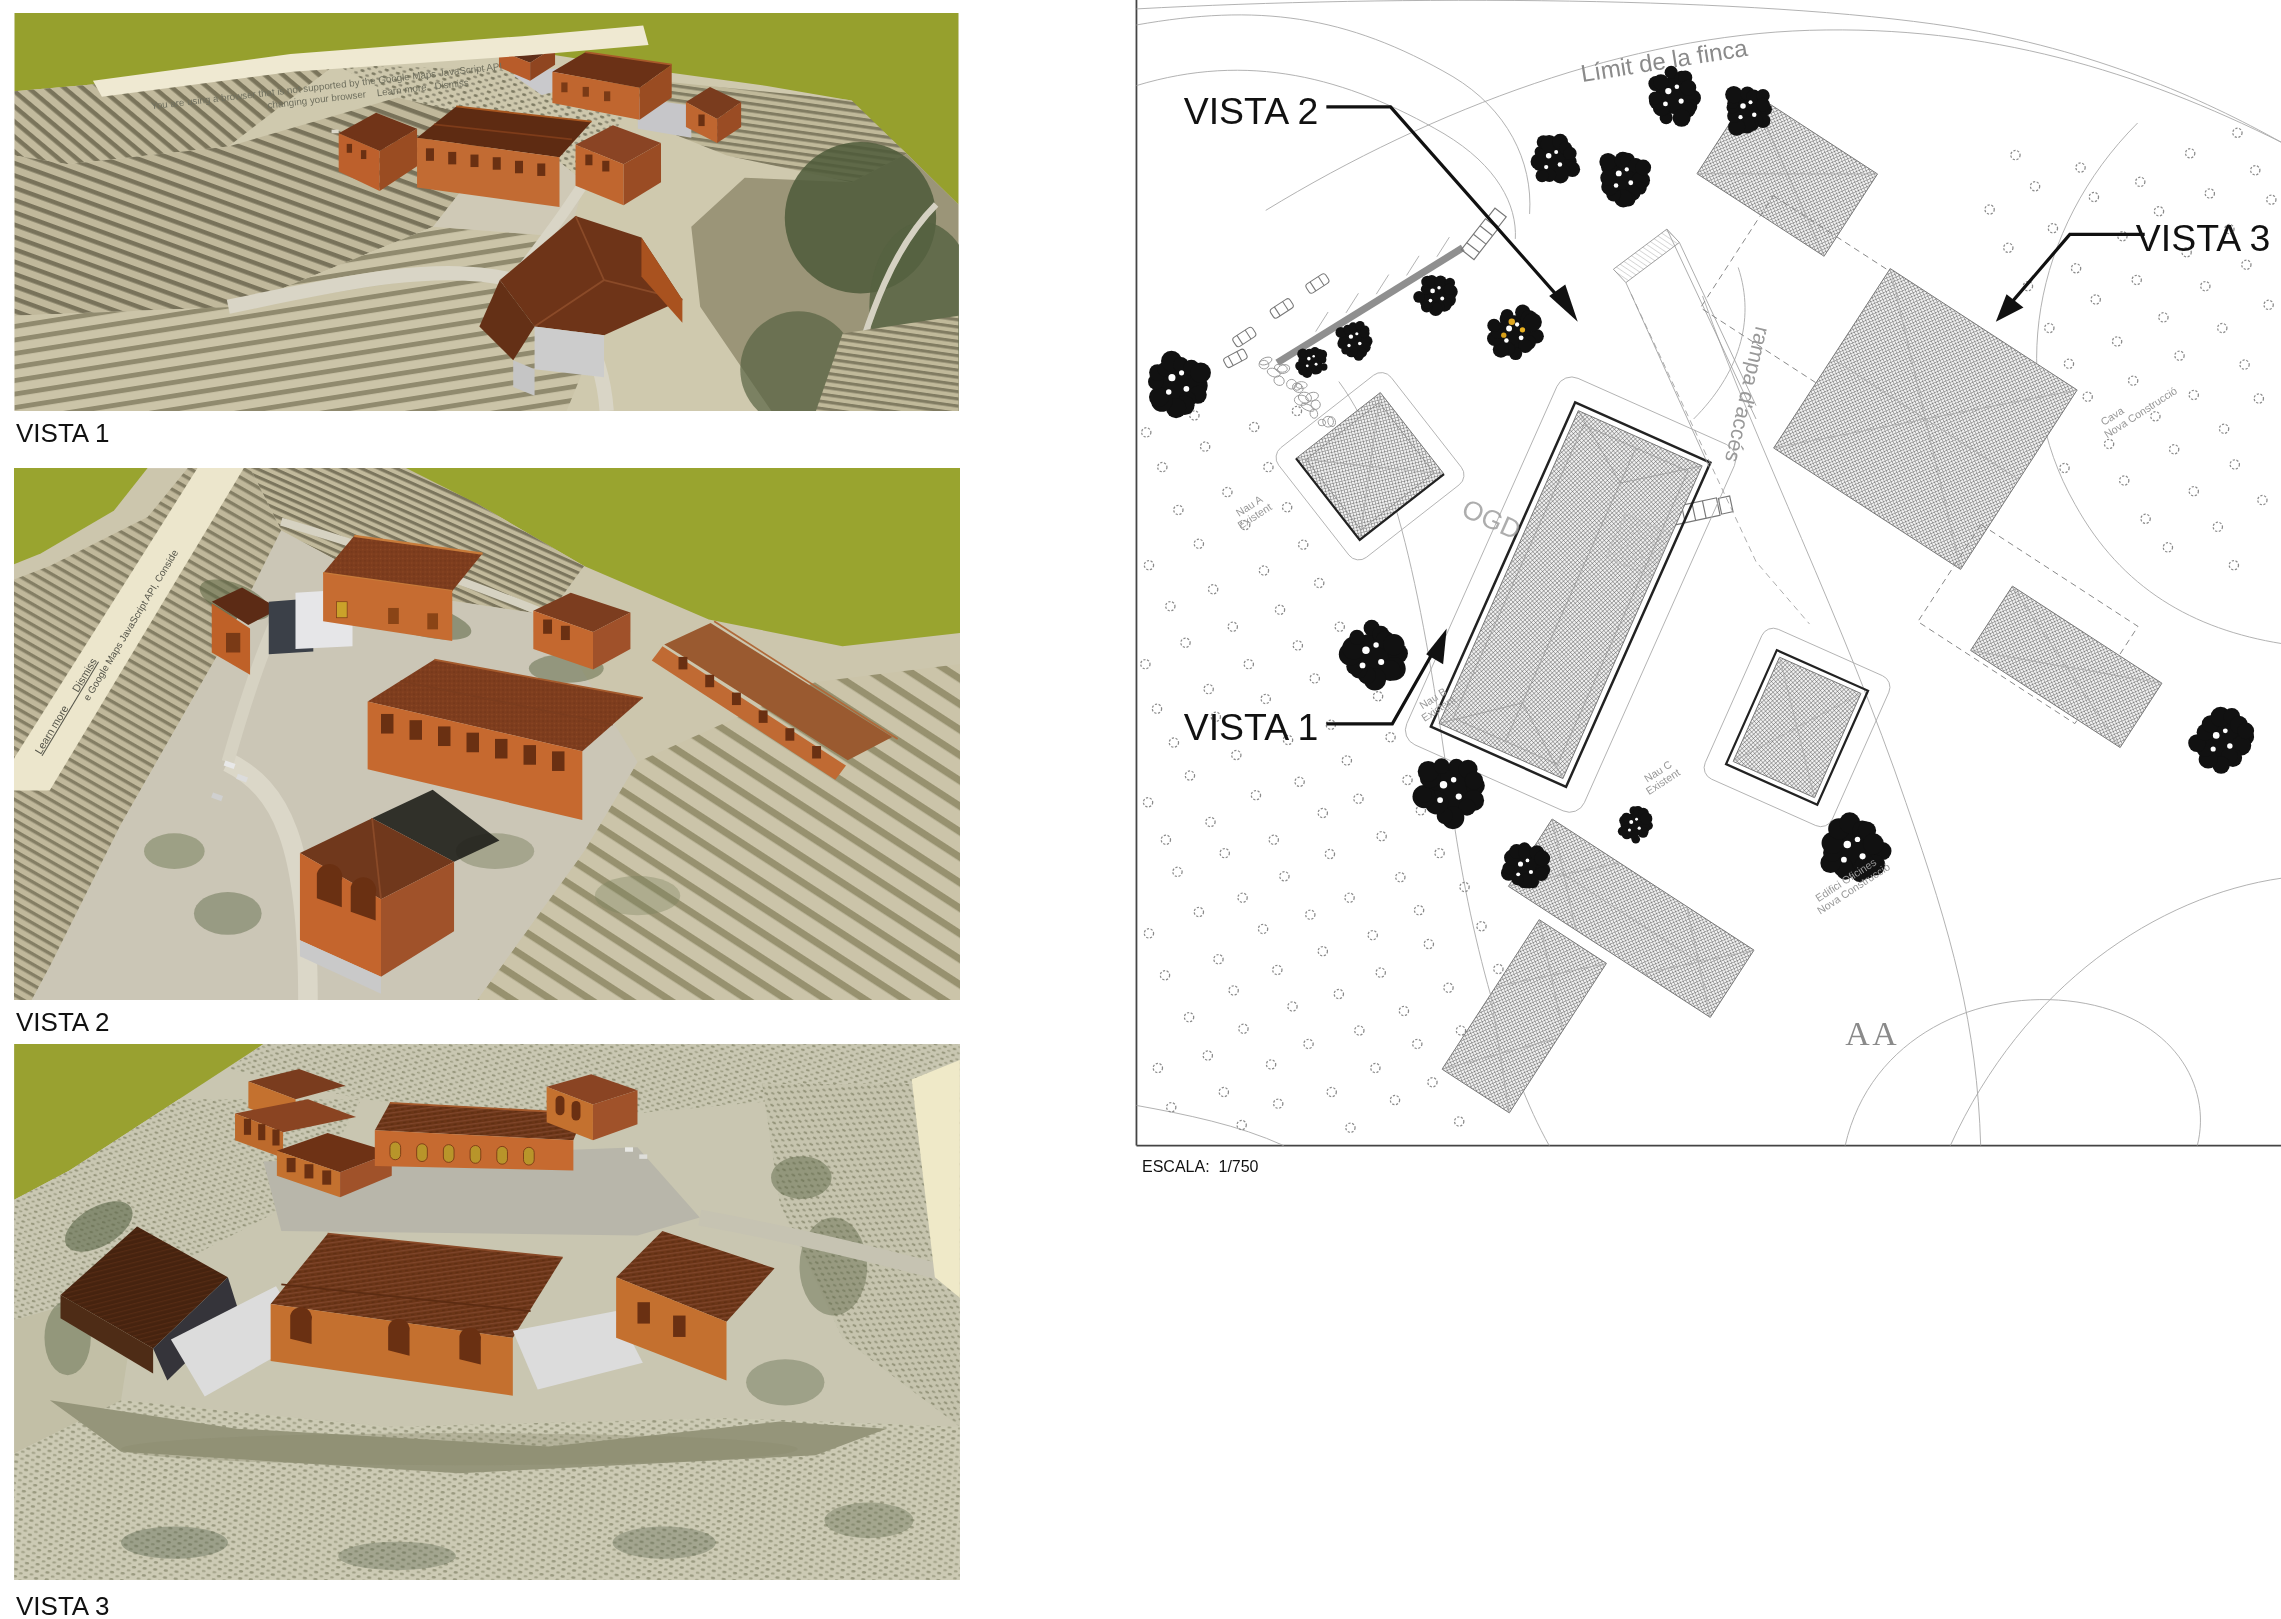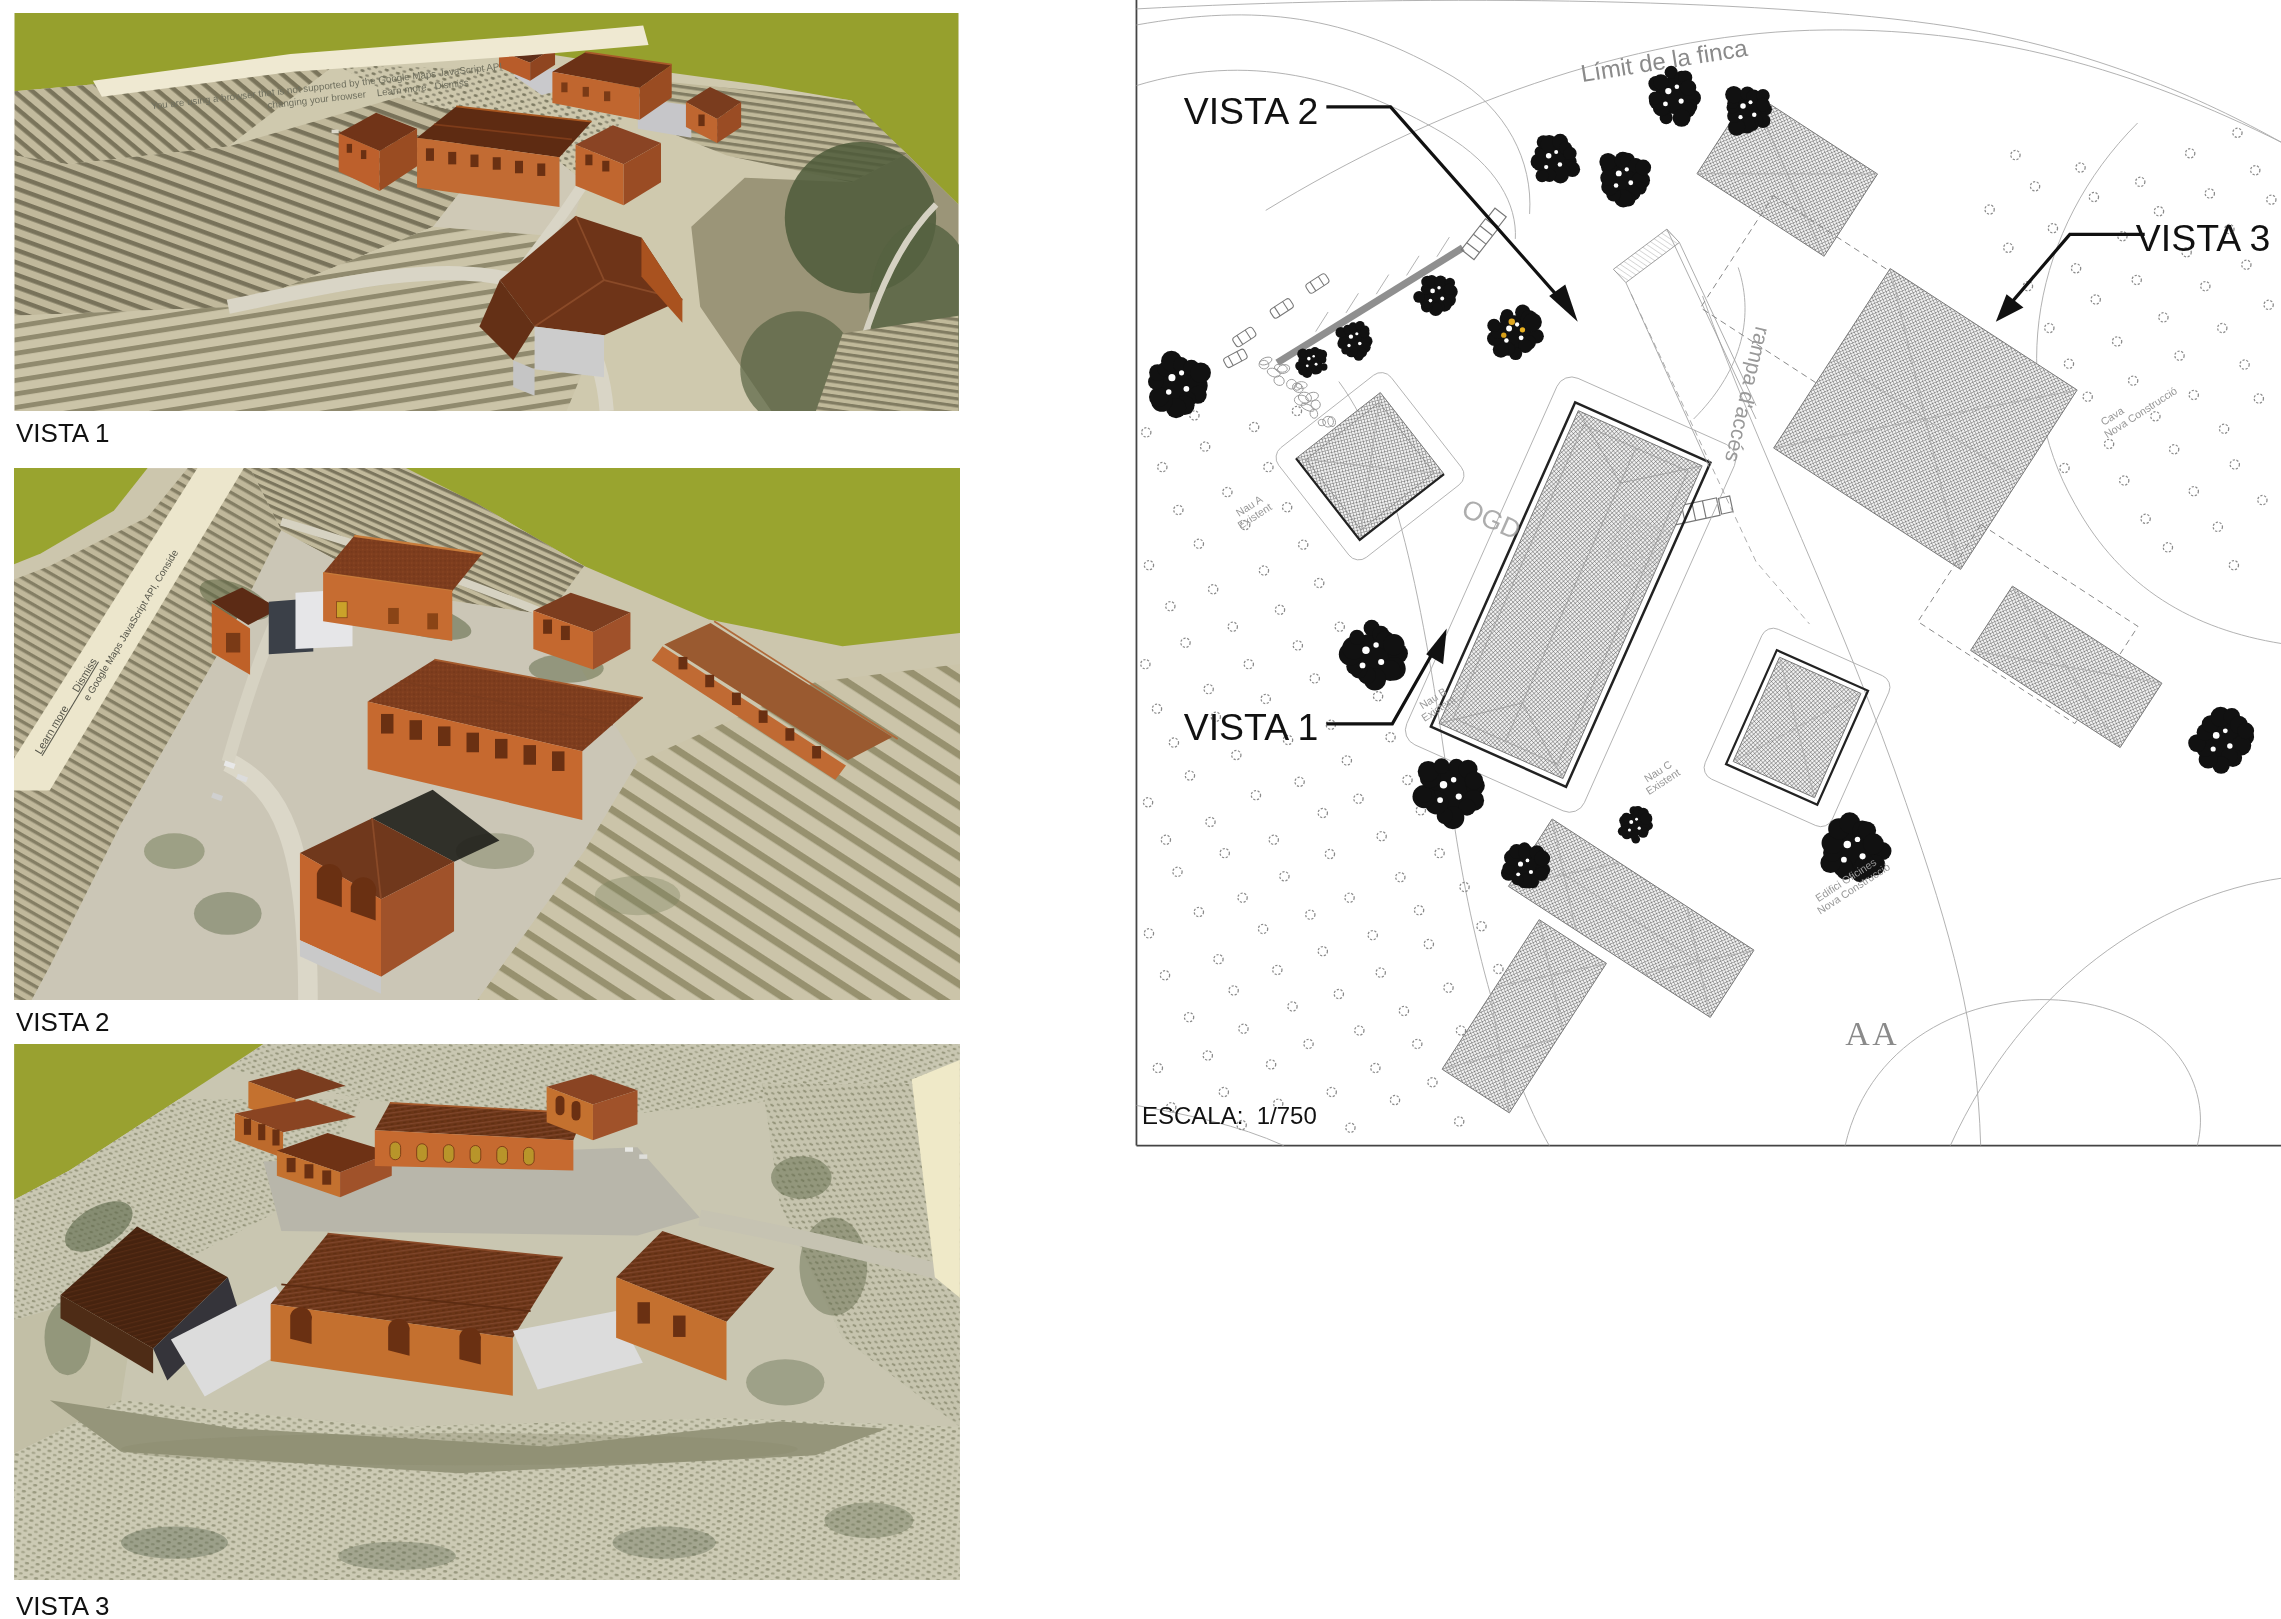--- a/index.html
+++ b/index.html
@@ -1066,13 +1066,13 @@
 <text transform="translate(1090,478) rotate(-33)" font-family="Liberation Sans, sans-serif" font-size="12" fill="#999">Cava</text>
 <text transform="translate(1094,492) rotate(-33)" font-family="Liberation Sans, sans-serif" font-size="12" fill="#999">Nova Construcció</text>
 
 <text transform="translate(770,1012) rotate(-33)" font-family="Liberation Sans, sans-serif" font-size="12" fill="#999">Edifici Oficines</text>
 <text transform="translate(772,1026) rotate(-33)" font-family="Liberation Sans, sans-serif" font-size="12" fill="#999">Nova Construcció</text>
 
 <text transform="translate(368,578) rotate(24)" font-family="Liberation Sans, sans-serif" font-size="30" fill="#999" opacity="0.8">OGD</text>
 
 <text x="800" y="1172" font-family="Liberation Serif, serif" font-size="38" fill="#8a8a8a" letter-spacing="3">AA</text>
 </svg>
-<div class="lbl" style="left:1142px;top:1102px;font-size:24px">ESCALA:&nbsp;&nbsp;1/750</div>
+<div class="lbl" style="left:1142px;top:1158px;font-size:16px">ESCALA:&nbsp;&nbsp;1/750</div>
 
 </body></html>

